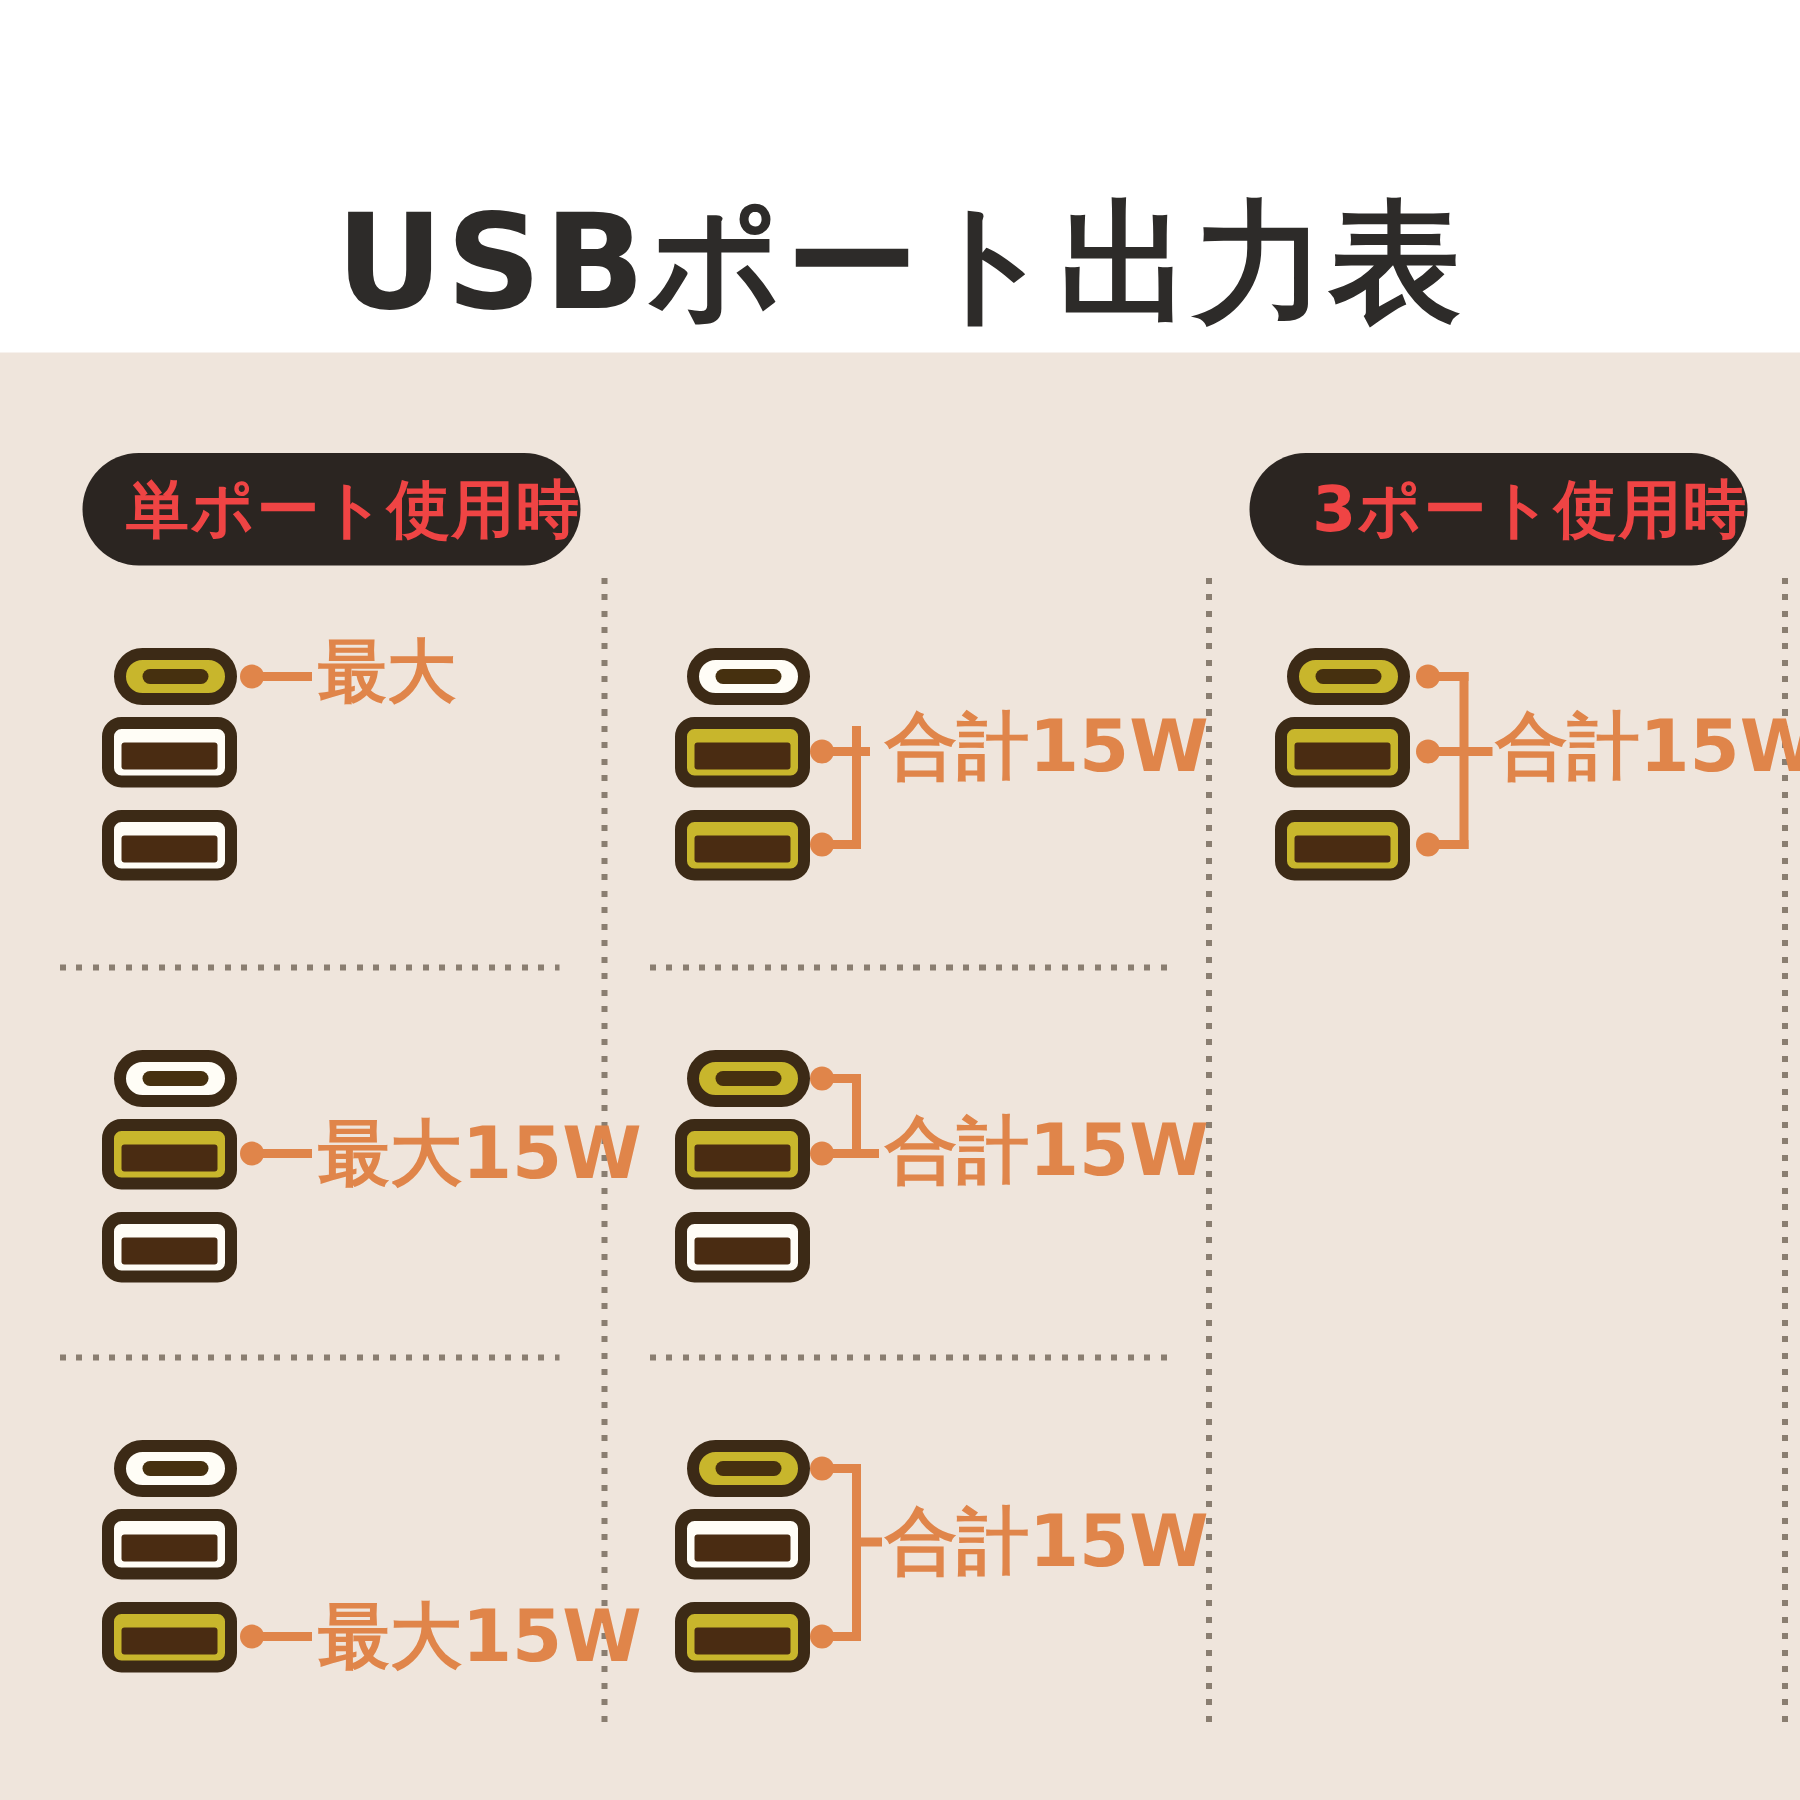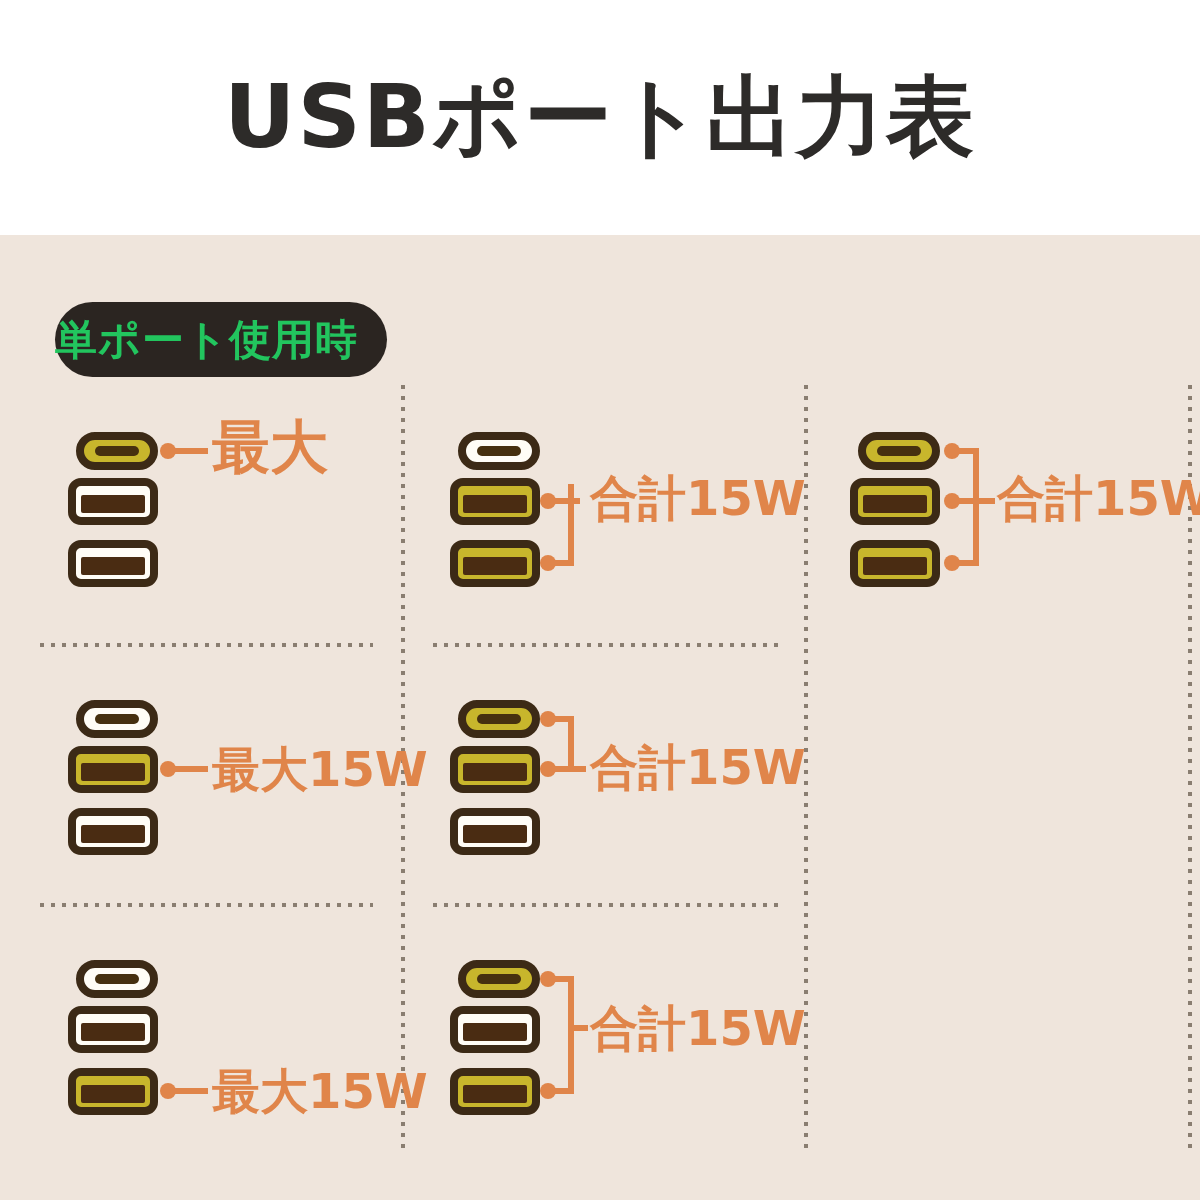--- a/index.html
+++ b/index.html
@@ -7,32 +7,32 @@
     width:1200px;height:1200px;
     background:#efe5dc;
     font-family:"DejaVu Sans","Liberation Sans",sans-serif;
     position:relative;overflow:hidden;
   }
   .stage{position:absolute;inset:0;width:1200px;height:1200px;}
 
   
   .title-band{
     position:absolute;left:0;top:0;width:1200px;height:235px;
-    background:#ffffff;display:flex;align-items:center;justify-content:center;
+    background:#ffffff;display:flex;align-items:flex-end;justify-content:center;
   }
   .page-title{
     font-size:88px;font-weight:bold;color:#2d2b29;letter-spacing:2px;
   }
 
   
   .header-pill{
     position:absolute;top:302px;width:332px;height:75px;
     background:#2b2521;border-radius:38px;
-    display:flex;align-items:center;justify-content:flex-start;
-    color:#22c55e;font-size:42px;font-weight:bold;letter-spacing:1px;
+    display:flex;align-items:center;justify-content:flex-end;
+    color:#ef4444;font-size:42px;font-weight:bold;letter-spacing:1px;
   }
   .hp0{left:55px;} .hp1{left:443px;} .hp2{left:833px;}
 
   
   .vdots{
     position:absolute;top:385px;width:4px;height:765px;
     background-image:repeating-linear-gradient(to bottom,#8a7e71 0,#8a7e71 4px,transparent 4px,transparent 11px);
   }
   .hdots{
     position:absolute;height:4px;
@@ -61,34 +61,37 @@
   .usb-a .slot{position:absolute;left:5px;right:5px;bottom:4px;height:18px;border-radius:2px;background:#4a2c12;}
 
   
   .dot{position:absolute;width:16px;height:16px;border-radius:50%;background:#e0854a;}
   .hline{position:absolute;height:6px;background:#e0854a;}
   .vline{position:absolute;width:6px;background:#e0854a;}
   .watt{
     position:absolute;color:#e0854a;font-weight:bold;
     font-size:48px;line-height:52px;white-space:nowrap;
   }
-  .watt .l1{font-size:58px;line-height:50px;}
+  .watt .l1{font-size:46px;line-height:50px;}
   .watt .l2{font-size:54px;line-height:58px;margin-top:4px;}
 </style>
 </head>
 <body>
 
 <div class="stage">
 
   <div class="title-band">
     <div class="page-title">USBポート出力表</div>
   </div>
 
   <div class="header-pill hp0">
     <span>単ポート使用時</span>
+  </div>
+  <div class="header-pill hp2">
+    <span>3ポート使用時</span>
   </div>
 
   <div class="vdots" style="left:401px;"></div>
   <div class="vdots" style="left:804px;"></div>
   <div class="vdots" style="left:1188px;"></div>
   <div class="hdots" style="left:40px;top:643px;width:333px;"></div>
   <div class="hdots" style="left:433px;top:643px;width:348px;"></div>
   <div class="hdots" style="left:40px;top:903px;width:333px;"></div>
   <div class="hdots" style="left:433px;top:903px;width:348px;"></div>
 

